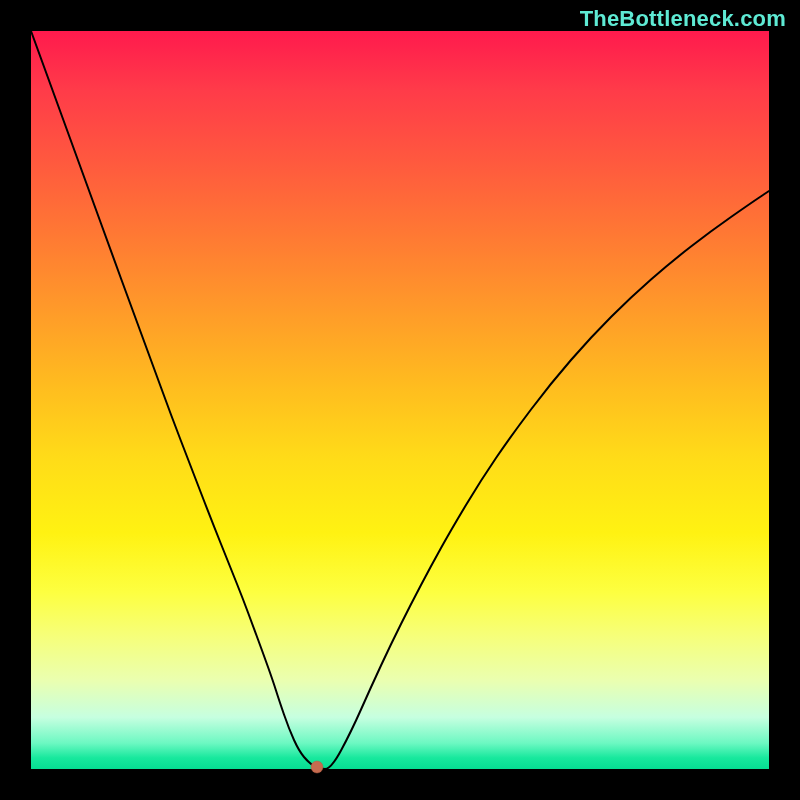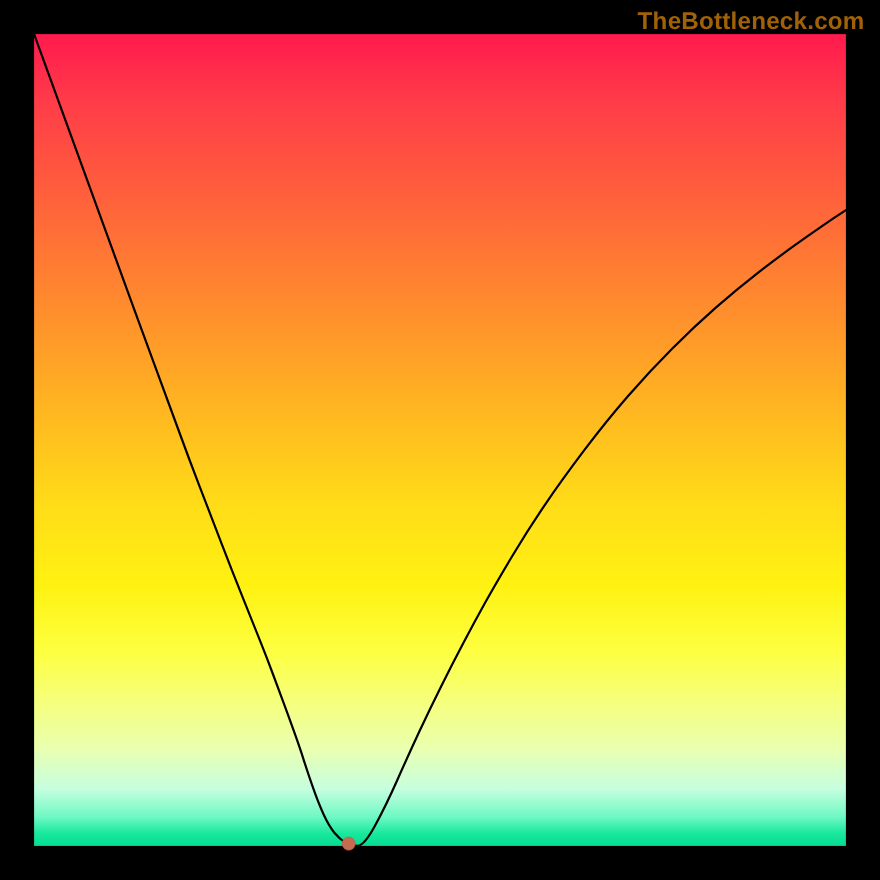--- a/index.html
+++ b/index.html
@@ -43,21 +43,21 @@
       #06dd92 100%
     );
   }
   
   .watermark {
     position: absolute;
     top: 6px;
     right: 14px;
     font-size: 22px;
     font-weight: 600;
-    color: #a16207;
+    color: #5eead4;
     letter-spacing: 0.2px;
     user-select: none;
   }
   
   .plot-area svg {
     position: absolute;
     left: 0;
     top: 0;
     width: 100%;
     height: 100%;

